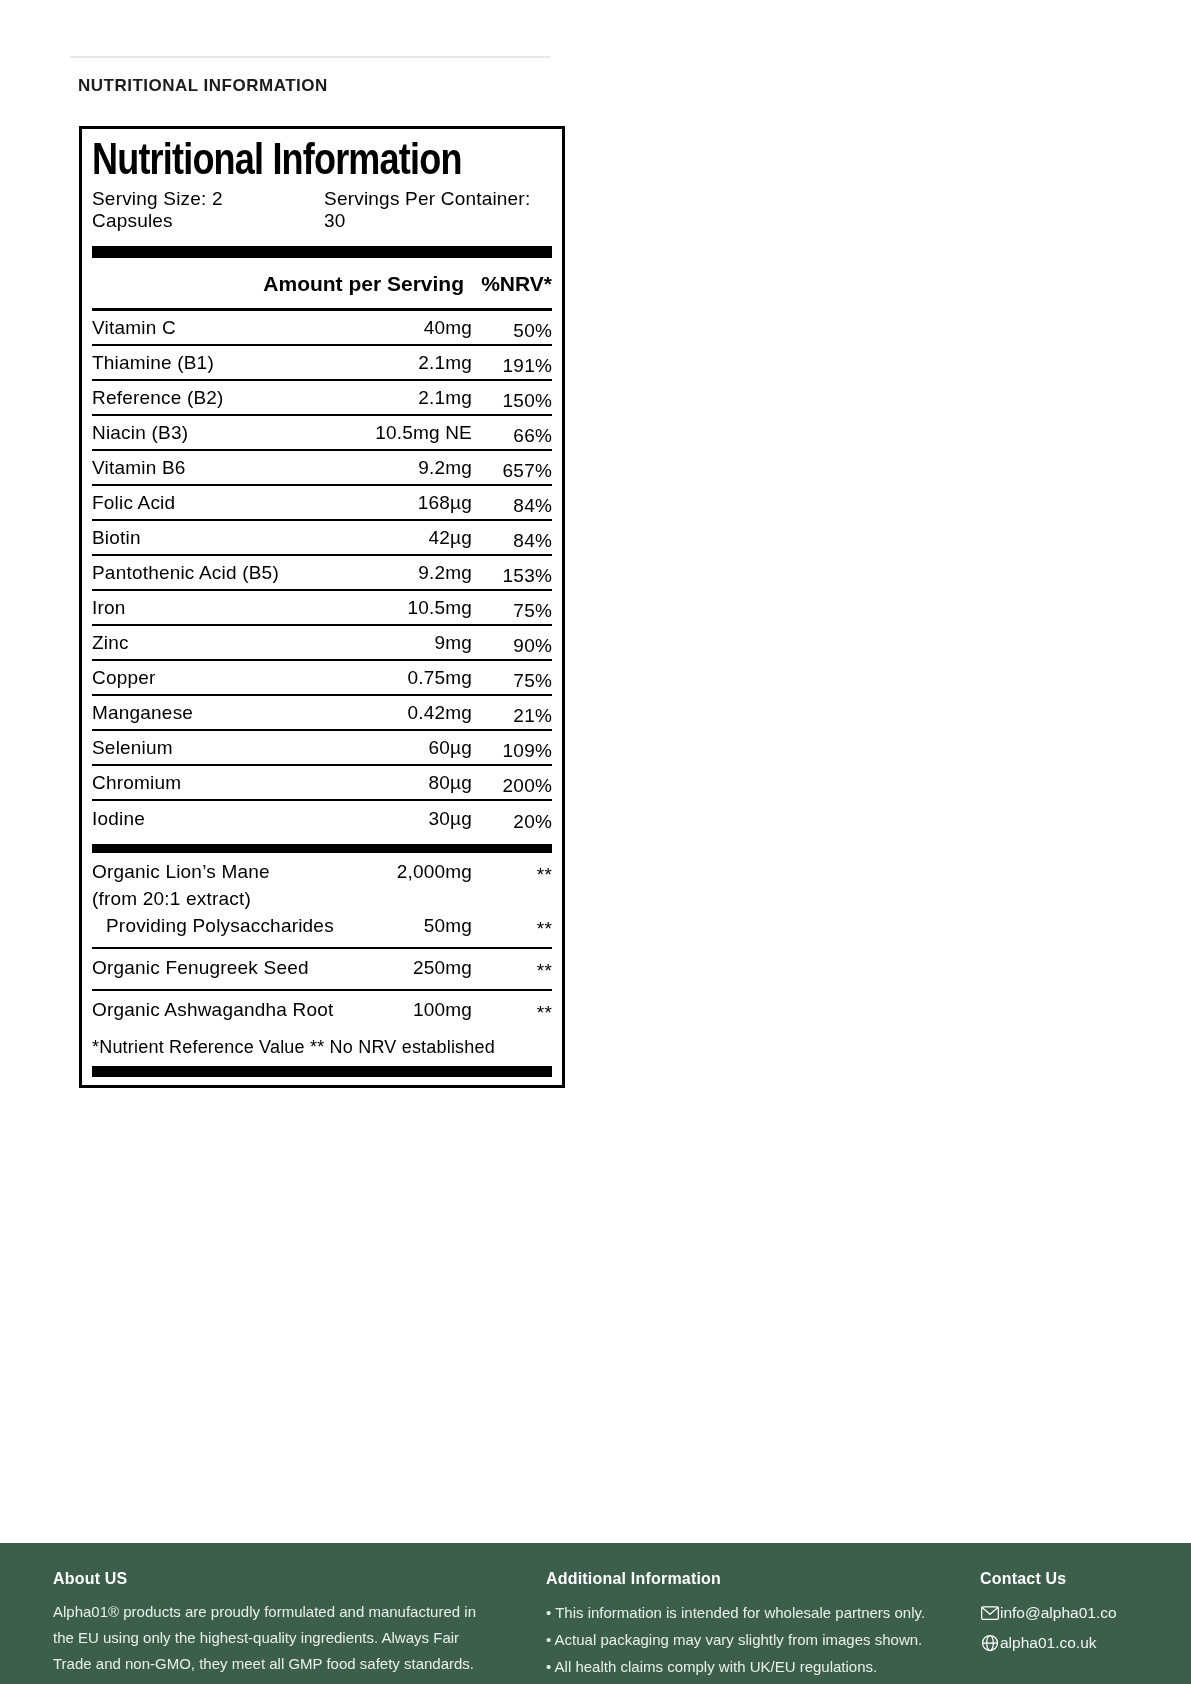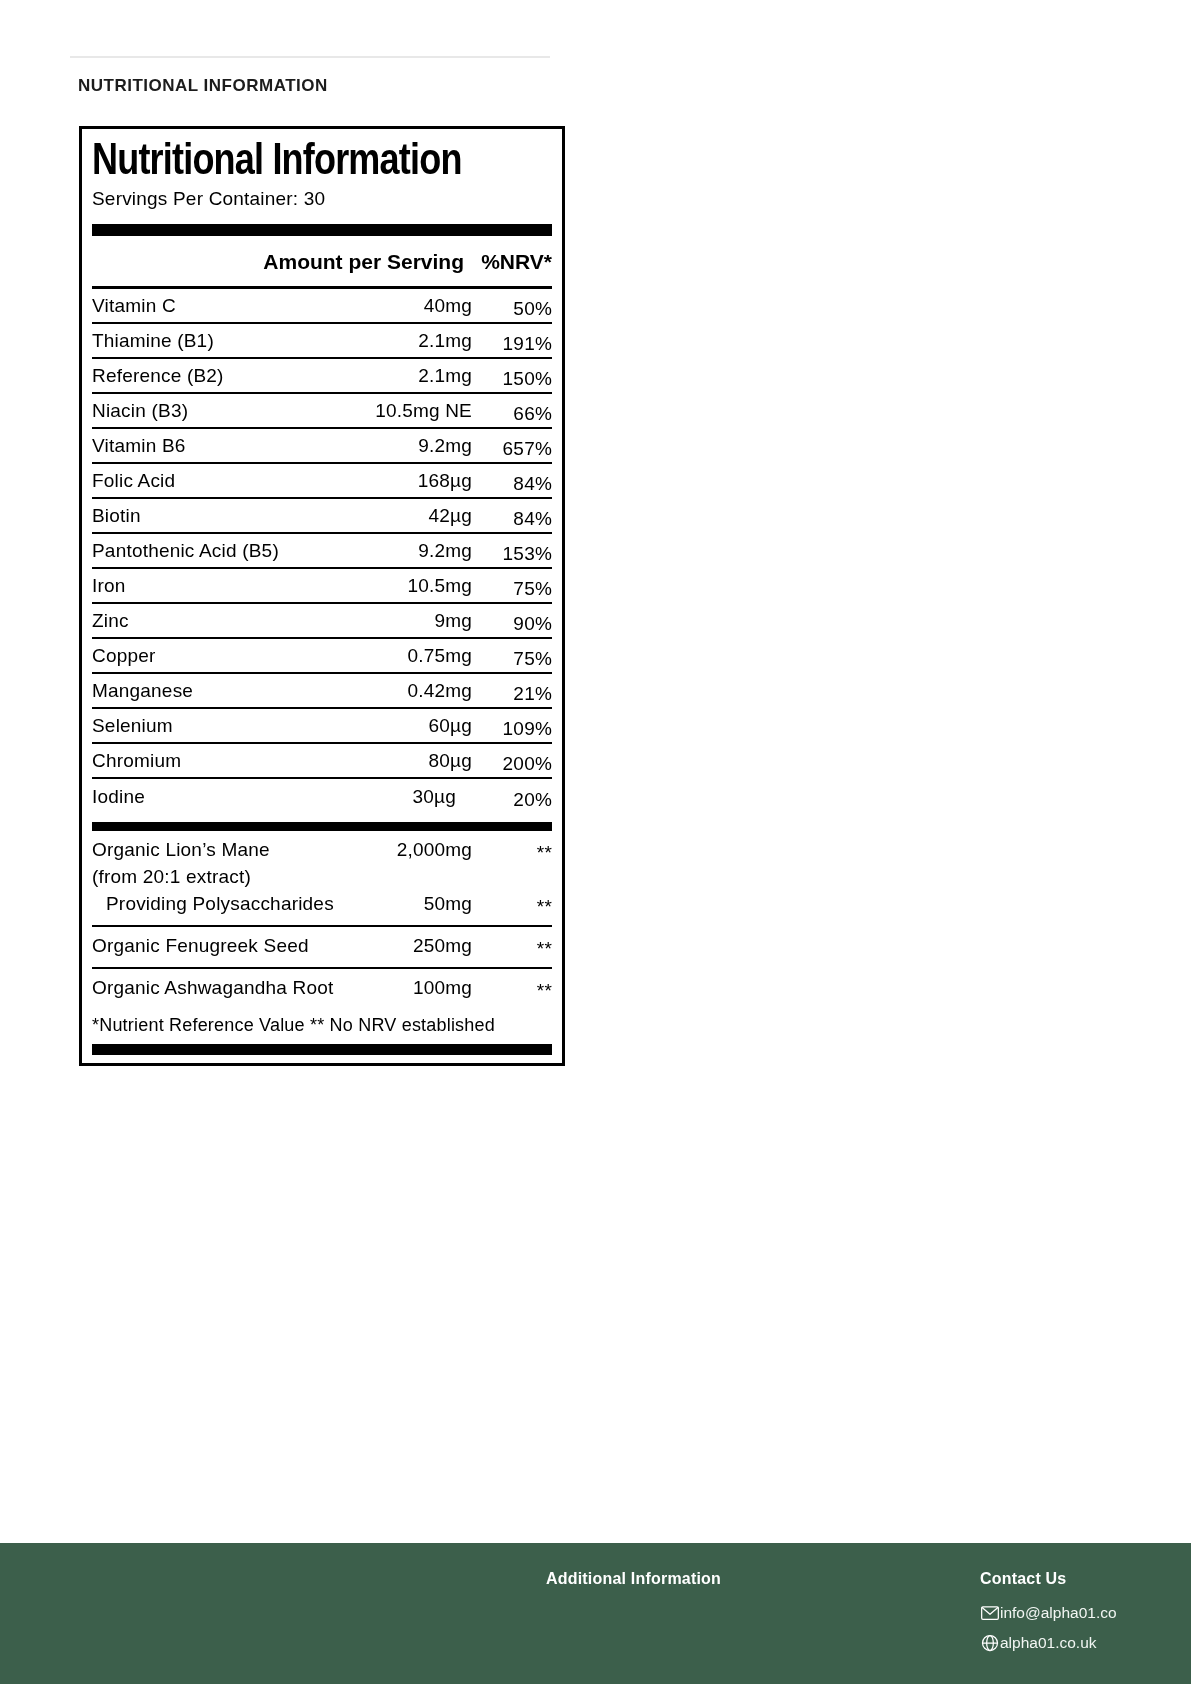--- a/index.html
+++ b/index.html
@@ -50,21 +50,21 @@
   .lhead { display: flex; align-items: baseline; margin-top: 14px; }
   .lhead .spacer { flex: 1 1 auto; }
   .lhead .h-amt { font-size: 21px; font-weight: 700; padding-right: 8px; white-space: nowrap; }
   .lhead .h-nrv { flex: 0 0 80px; text-align: right; font-size: 21px; font-weight: 700; }
 
   .nrow {
     display: flex; align-items: center;
     height: 35px; border-bottom: 2px solid #000;
     font-size: 19px; letter-spacing: 0.2px;
   }
-  .nrow:last-of-type { border-bottom: none; gap: 16px; }
+  .nrow:last-of-type { border-bottom: none; }
   .nname { flex: 1 1 auto; white-space: nowrap; }
   .namt  { white-space: nowrap; text-align: right; }
   .nnrv  { flex: 0 0 80px; text-align: right; transform: translateY(3px); }
 
   .brow { font-size: 19px; letter-spacing: 0.2px; }
   .brow .line { display: flex; align-items: center; height: 27px; }
   .b-block { padding: 5px 0 8px 0; border-bottom: 2px solid #000; }
   .b-block.last { border-bottom: none; padding-bottom: 4px; }
   .sub-line { height: 27px; display: flex; align-items: center; }
   .indent { padding-left: 14px; }
@@ -100,20 +100,21 @@
 </head>
 <body>
 
 <div class="top-rule"></div>
 <h2 class="section-title">NUTRITIONAL INFORMATION</h2>
 
 <div class="label-box">
   <div class="label-title">Nutritional Information</div>
 
   <div class="serving-line">
+    <span>Serving Size: 2 Capsules</span>
     <span>Servings Per Container: 30</span>
   </div>
 
   <div class="bar bar-1"></div>
 
   <div class="lhead">
     <span class="spacer"></span>
     <span class="h-amt">Amount per Serving</span>
     <span class="h-nrv">%NRV*</span>
   </div>
@@ -243,23 +244,35 @@
       <span class="nnrv">**</span>
     </div>
   </div>
 
   <div class="footnote">*Nutrient Reference Value ** No NRV established</div>
   <div class="bar bar-3"></div>
 </div>
 
 <footer class="page-footer" style="background: rgb(60, 95, 75);">
 
+  <div class="f-col f-about">
+    <div class="f-heading">About US</div>
+    <div class="f-body">Alpha01® products are proudly formulated and manufactured in the EU using only the highest-quality ingredients. Always Fair Trade and non-GMO, they meet all GMP food safety standards.</div>
+  </div>
 
   <div class="f-col f-additional">
     <div class="f-heading">Additional Information</div>
+    <div>
+
+        <div class="f-bullet">This information is intended for wholesale partners only.</div>
+
+        <div class="f-bullet">Actual packaging may vary slightly from images shown.</div>
+
+        <div class="f-bullet">All health claims comply with UK/EU regulations.</div>
+      </div>
   </div>
 
   <div class="f-col f-contact">
     <div class="f-heading">Contact Us</div>
     <div class="f-contact-row">
       <span class="f-icon">
         <svg viewBox="0 0 24 24" fill="none" stroke="#ffffff" stroke-width="1.5" stroke-linecap="round" stroke-linejoin="round">
           <rect x="2" y="4.5" width="20" height="15" rx="1.5"></rect>
           <path d="M2.5 5.5 L12 13.5 L21.5 5.5"></path>
         </svg>

